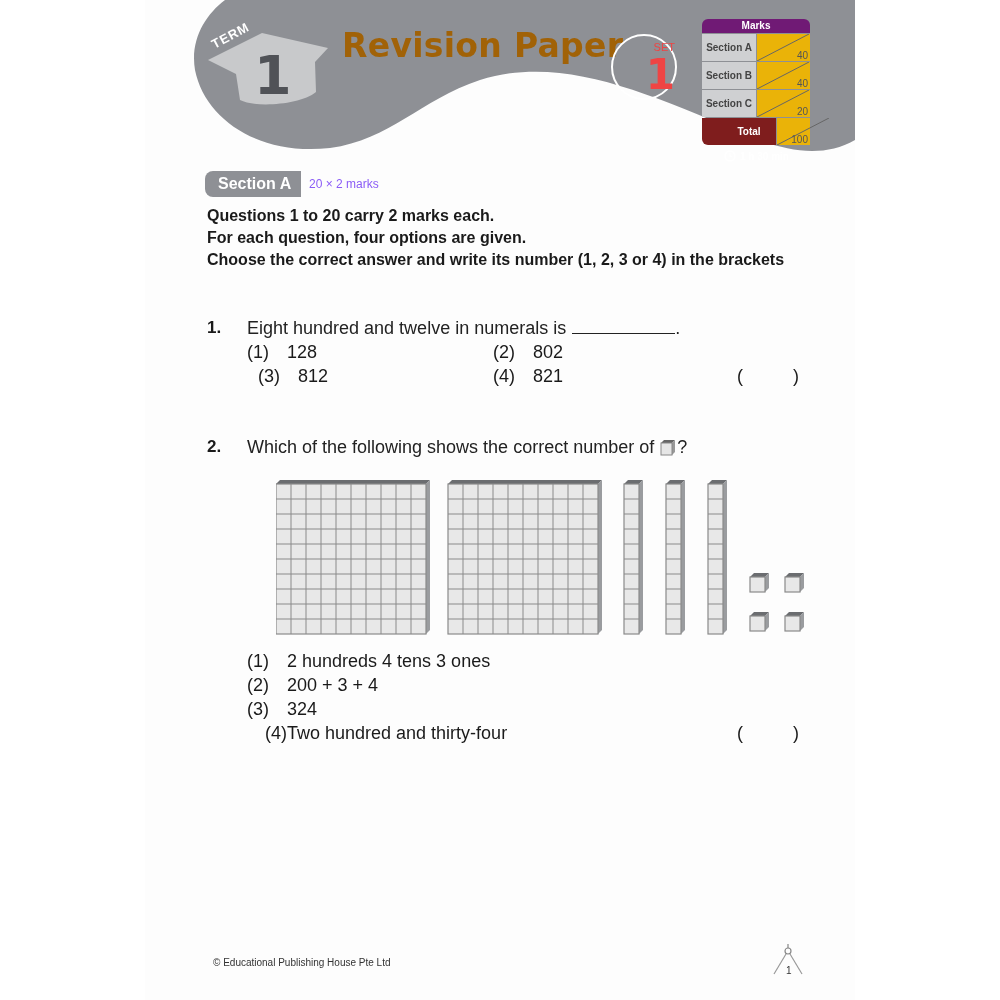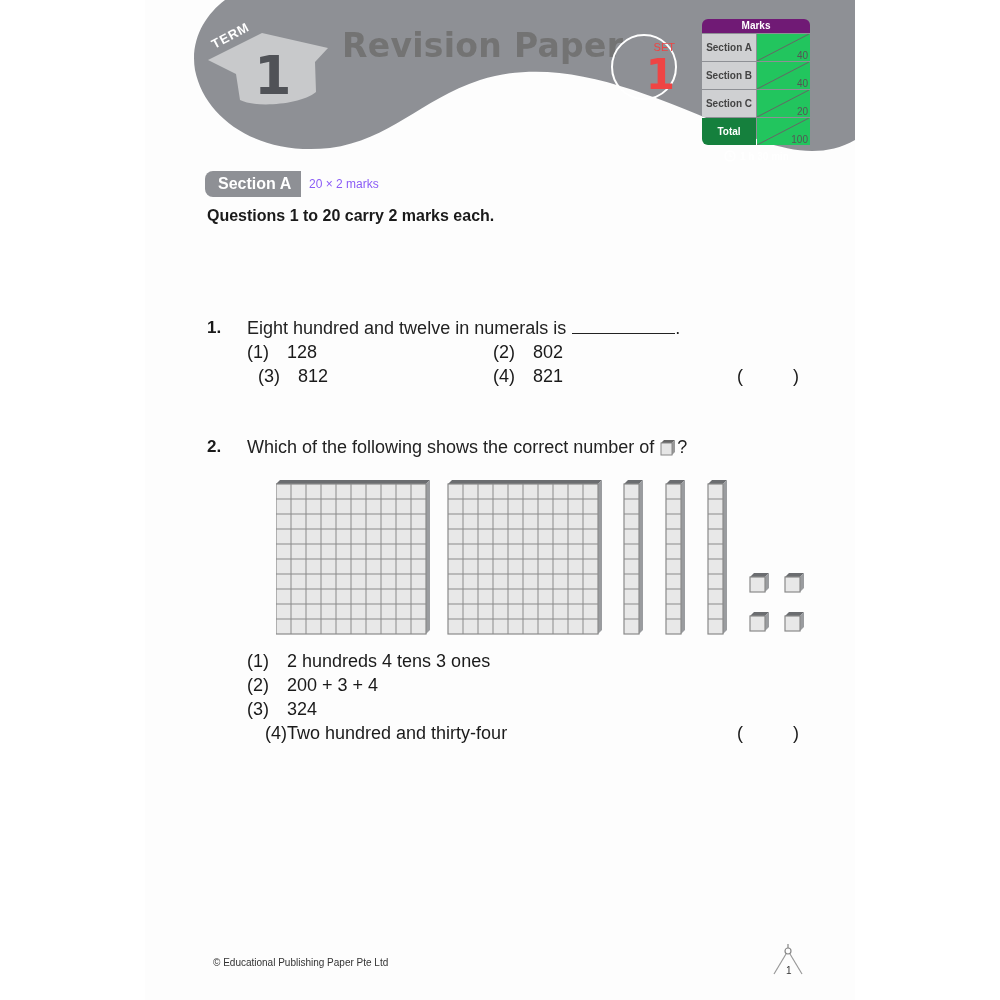--- a/index.html
+++ b/index.html
@@ -1,31 +1,31 @@
 <!DOCTYPE html>
 <html><head>
 <meta charset="utf-8">
 <style>
   html, body { margin: 0; padding: 0; background: #ffffff; }
   body { width: 1000px; height: 1000px; position: relative; overflow: hidden; font-family: "Liberation Sans", sans-serif; color: #1a1a1a; }
   .page { position: absolute; left: 145px; top: 0; width: 710px; height: 1000px; background: #fdfdfd; }
   .banner { position: absolute; left: 0; top: 0; }
-  .title { position: absolute; left: 342px; top: 26px; font-family: "DejaVu Sans", sans-serif; font-weight: bold; font-size: 33px; color: #737373; letter-spacing: 0.3px; }
+  .title { position: absolute; left: 342px; top: 26px; font-family: "DejaVu Sans", sans-serif; font-weight: bold; font-size: 33px; color: #a16207; letter-spacing: 0.3px; }
   .set-circle { position: absolute; left: 611px; top: 34px; width: 62px; height: 62px; border: 2px solid #ffffff; border-radius: 50%; color: #ef4444; text-align: right; }
   .set-label { position: absolute; top: 5px; left: 0; width: 100%; font-size: 11px; }
   .set-num { position: absolute; top: 14px; left: 0; width: 100%; font-size: 42px; font-weight: bold; font-family: "DejaVu Sans", sans-serif; }
   .term-label { position: absolute; left: 210px; top: 28px; font-size: 13px; font-weight: bold; color: #ffffff; transform: rotate(-28deg); letter-spacing: 1px; }
   .term-num { position: absolute; left: 254px; top: 44px; font-size: 54px; font-weight: bold; color: #505257; font-family: "DejaVu Sans", sans-serif; }
 
   .marks { position: absolute; left: 702px; top: 19px; width: 108px; }
   .marks-head { background: #701a75; color: #fff; font-size: 10px; font-weight: bold; text-align: center; height: 14px; line-height: 14px; border-radius: 6px 6px 0 0; }
   .marks-row { display: flex; height: 27px; margin-top: 1px; }
   .marks-label { width: 54px; background: #cfd0d2; color: #444; font-size: 10px; font-weight: bold; display: flex; align-items: center; justify-content: center; }
-  .marks-row.total .marks-label { background: #15803d; color: #fff; border-radius: 0 0 0 6px; }
-  .marks-cell { flex: 1; margin-left: 1px; background: #22c55e; position: relative; }
+  .marks-row.total .marks-label { background: #7f1d1d; color: #fff; border-radius: 0 0 0 6px; padding-left: 20px; }
+  .marks-cell { flex: 1; margin-left: 1px; background: #eab308; position: relative; }
   .marks-cell svg { position: absolute; left: 0; top: 0; }
   .marks-cell span { position: absolute; right: 2px; bottom: 0; font-size: 10px; color: #555; }
   .time { position: absolute; left: 724px; top: 150px; font-size: 10px; font-weight: bold; color: #fff; display: flex; align-items: center; gap: 4px; }
 
   .section-tab { position: absolute; left: 205px; top: 171px; width: 96px; height: 26px; background: #8e9095; border-radius: 8px 0 0 8px; color: #fff; font-size: 16px; font-weight: bold; line-height: 26px; padding-left: 13px; box-sizing: border-box; }
   .section-marks { position: absolute; left: 309px; top: 177px; font-size: 12px; color: #8b5cf6; }
   .instructions { position: absolute; left: 207px; top: 205px; width: 610px; font-size: 16px; font-weight: bold; line-height: 22px; color: #1a1a1a; }
   .instructions div { white-space: nowrap; }
 
   .q { position: absolute; font-size: 18px; color: #222; }
@@ -102,20 +102,22 @@
       <circle cx="6" cy="6" r="5" fill="none" stroke="#fff" stroke-width="1.5"></circle>
       <path d="M6,3 L6,6 L8,7" stroke="#fff" stroke-width="1.3" fill="none"></path>
     </svg>
   <span>1 h 30 min</span>
 </div>
 
 <div class="section-tab">Section A</div>
 <div class="section-marks">20 × 2 marks</div>
 <div class="instructions">
   <div>Questions 1 to 20 carry 2 marks each.</div>
+  <div>For each question, four options are given.</div>
+  <div>Choose the correct answer and write its number (1, 2, 3 or 4) in the brackets</div>
 </div>
 
 <div class="qnum" style="left:207px; top:318px;">1.</div>
 <div class="q" style="left:247px; top:318px;">
   <span>Eight hundred and twelve in numerals is</span><span class="blank"></span><span>.</span>
 </div>
 <div class="opt" style="left:247px; top:342px;"><span class="n">(1)</span><span>128</span></div>
 <div class="opt" style="left:493px; top:342px;"><span class="n">(2)</span><span>802</span></div>
 <div class="opt" style="left:247px; top:366px;margin-left:11px;"><span class="n">(3)</span><span>812</span></div>
 <div class="opt" style="left:493px; top:366px;"><span class="n">(4)</span><span>821</span></div>
@@ -241,21 +243,21 @@
       <rect x="509" y="138" width="15" height="15" fill="#e8e8e8" stroke="#8a8a8a" stroke-width="1.2"></rect>
     </g>
   </svg>
 
 <div class="opt" style="left:247px; top:651px;"><span class="n">(1)</span><span>2 hundreds 4 tens 3 ones</span></div>
 <div class="opt" style="left:247px; top:675px;"><span class="n">(2)</span><span>200 + 3 + 4</span></div>
 <div class="opt" style="left:247px; top:699px;"><span class="n">(3)</span><span>324</span></div>
 <div class="opt" style="left:247px; top:723px;text-align:right;"><span class="n">(4)</span><span>Two hundred and thirty-four</span></div>
 <div class="bracket" style="left:737px; top:723px;">(          )</div>
 
-<div class="footer">© Educational Publishing Paper Pte Ltd</div>
+<div class="footer">© Educational Publishing House Pte Ltd</div>
 <div class="page-num">
   <svg width="34" height="36" viewBox="0 0 34 36">
     <circle cx="17" cy="9" r="3" fill="none" stroke="#888" stroke-width="1.2"></circle>
     <line x1="17" y1="2" x2="17" y2="6" stroke="#888" stroke-width="1.2"></line>
     <line x1="15" y1="12" x2="3" y2="32" stroke="#999" stroke-width="1.2"></line>
     <line x1="19" y1="12" x2="31" y2="32" stroke="#999" stroke-width="1.2"></line>
     <text x="15" y="32" font-size="10" fill="#333" font-family="Liberation Sans, sans-serif">1</text>
   </svg>
 </div>
 

